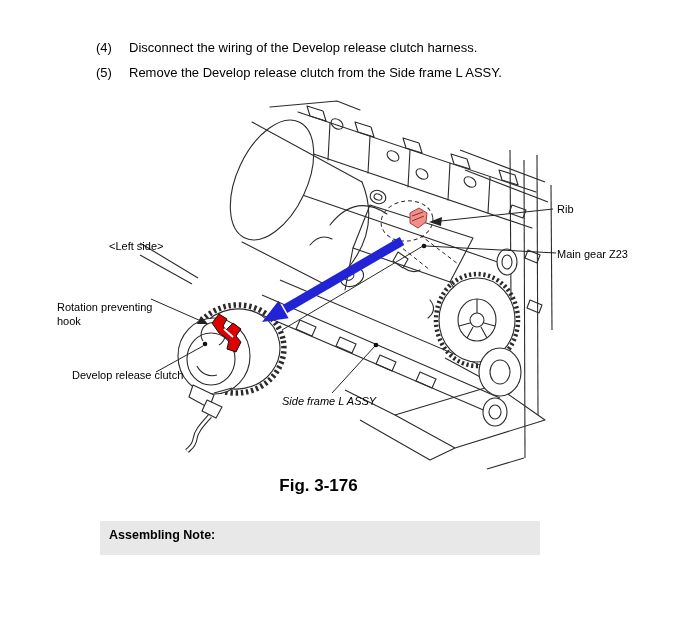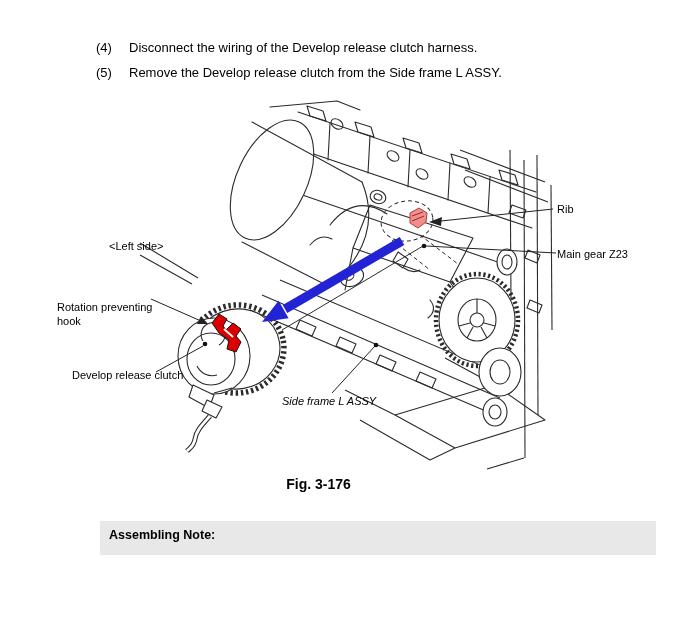--- a/index.html
+++ b/index.html
@@ -12,24 +12,24 @@
     overflow:hidden;
   }
   .steps{position:absolute;left:96px;top:40px;}
   .step{display:flex;font-size:13px;line-height:15px;margin-bottom:10px;}
   .step .num{width:33px;flex:0 0 33px;}
   .figure{position:absolute;left:0;top:0;width:693px;height:640px;}
   .fig-label{position:absolute;font-size:11px;line-height:1.3;white-space:nowrap;}
   .fig-label.wrap{white-space:normal;}
   .fig-caption{
     position:absolute;top:476px;left:0;width:637px;
-    text-align:center;font-weight:bold;font-size:14px;
+    text-align:center;font-weight:bold;font-size:17px;
   }
   .note-box{
-    position:absolute;left:100px;top:521px;width:556px;
+    position:absolute;left:100px;top:521px;width:440px;
     background:#e8e8e8;box-sizing:border-box;
     padding:7px 24px 9px 9px;
   }
   .note-title{font-weight:bold;font-size:12.5px;margin-bottom:4px;}
   .note-body{font-size:12.5px;line-height:1.4;}
   svg{position:absolute;left:0;top:0;}
 </style>
 </head>
 <body>
 

